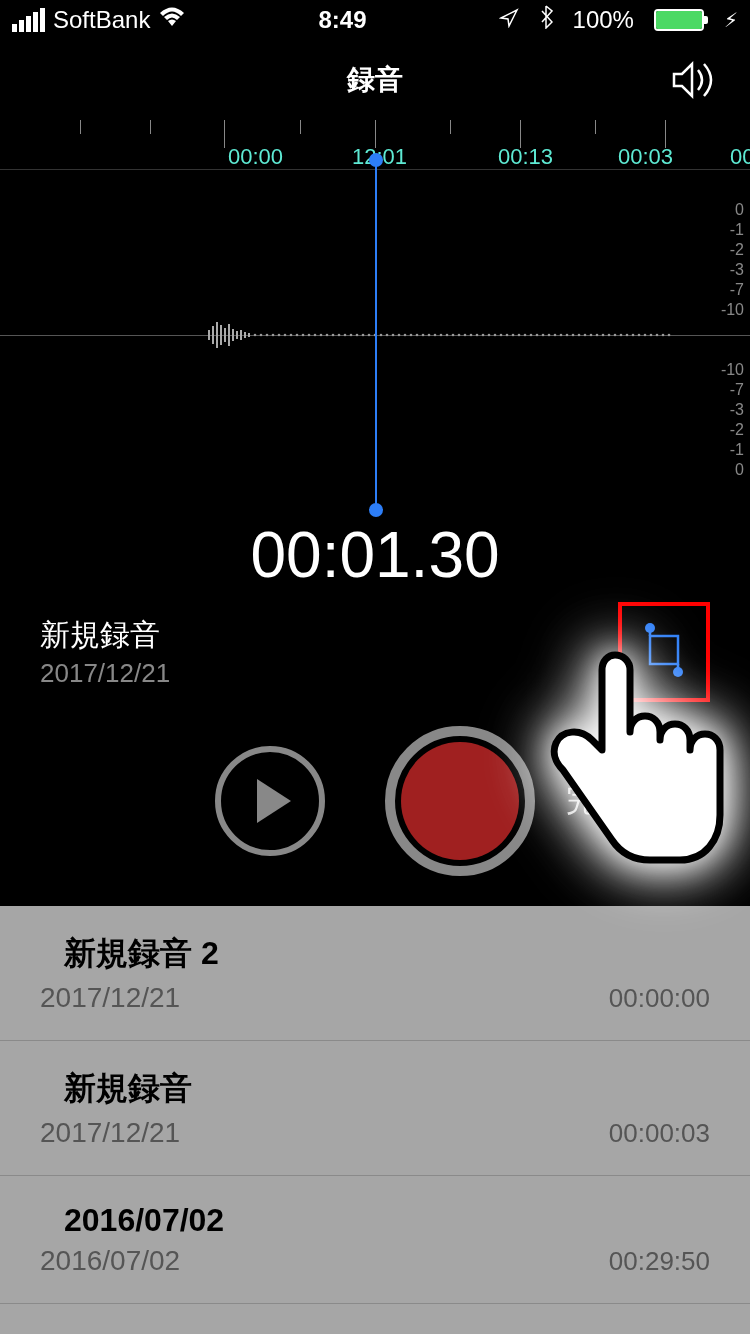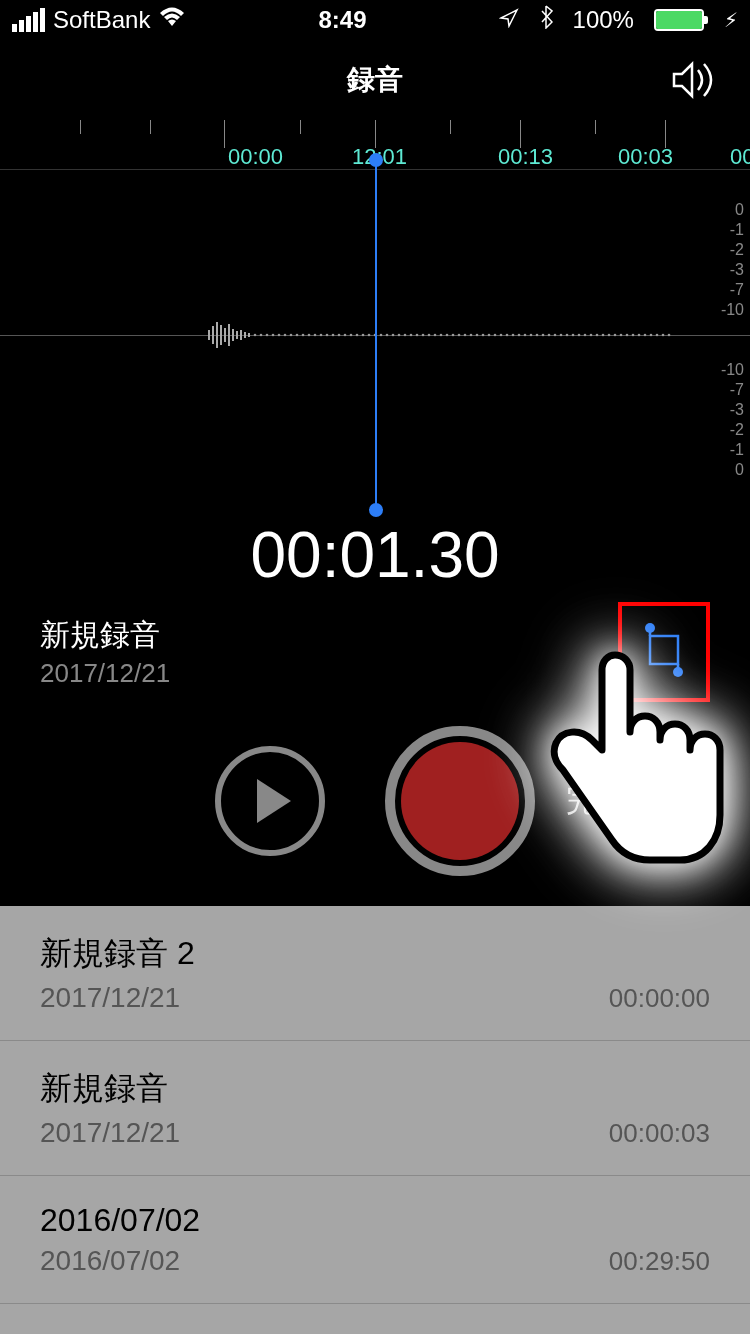--- a/index.html
+++ b/index.html
@@ -55,21 +55,21 @@
   .controls { display:flex; align-items:center; justify-content:center; gap:60px; padding:10px 0 30px; position:relative; }
   .play-btn { width:110px; height:110px; border:6px solid #888; border-radius:50%; display:flex; align-items:center; justify-content:center; }
   .play-triangle { width:0; height:0; border-left:34px solid #888; border-top:22px solid transparent; border-bottom:22px solid transparent; margin-left:8px; }
   .record-btn { width:150px; height:150px; border:10px solid #888; border-radius:50%; display:flex; align-items:center; justify-content:center; }
   .record-inner { width:118px; height:118px; background:#a02020; border-radius:50%; }
   .done-btn { color:#ccc; font-size:32px; position:absolute; right:120px; }
   
   
   .list { background:#a6a6a6; height:480px; overflow:hidden; }
   .list-item { border-bottom:1px solid #8a8a8a; padding:26px 40px; display:flex; justify-content:space-between; align-items:flex-end; }
-  .item-left .item-title { color:#000; font-size:32px; font-weight:400; }
+  .item-left .item-title { color:#000; font-size:32px; font-weight:700;margin-left:24px; }
   .item-left .item-date { color:#555; font-size:28px; margin-top:6px; }
   .item-duration { color:#555; font-size:26px; }
   
   
   .hand-overlay { position:absolute; top:640px; left:520px; pointer-events:none; filter: drop-shadow(0 0 30px rgba(255,255,255,0.95)) drop-shadow(0 0 15px rgba(255,255,255,0.9)); }
 </style>
 </head>
 <body>
 
 <div class="status-bar">

